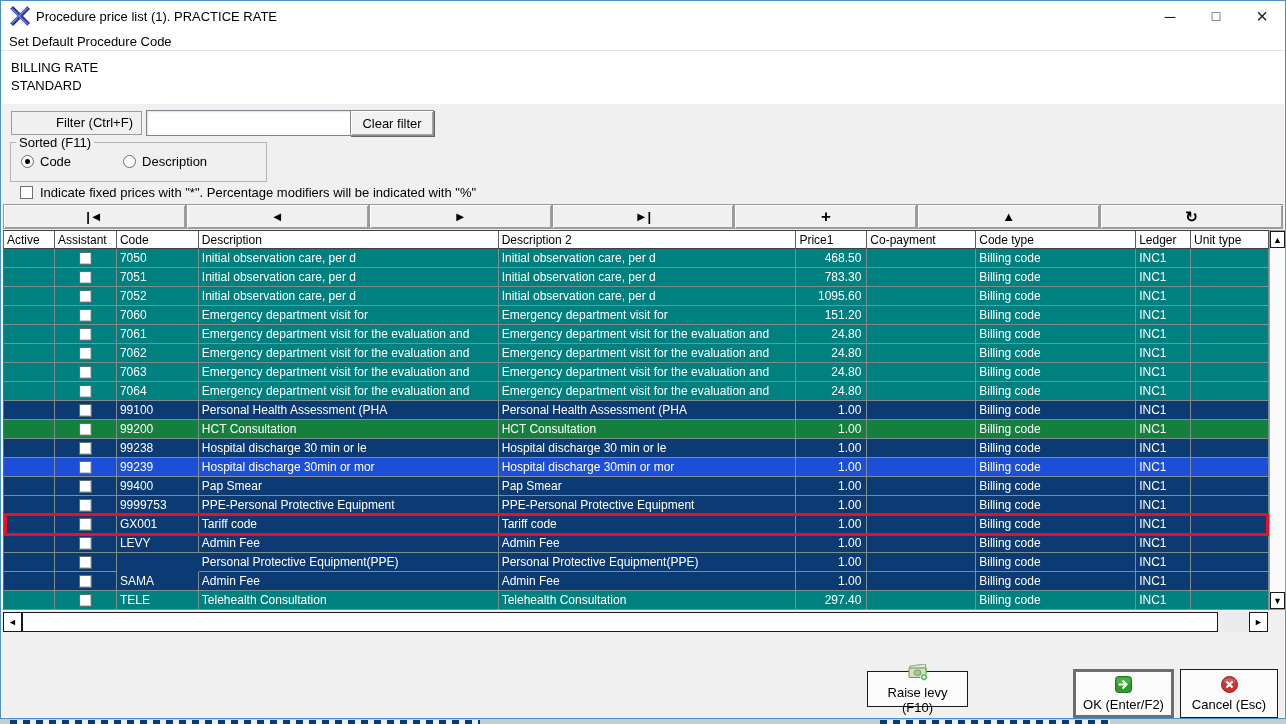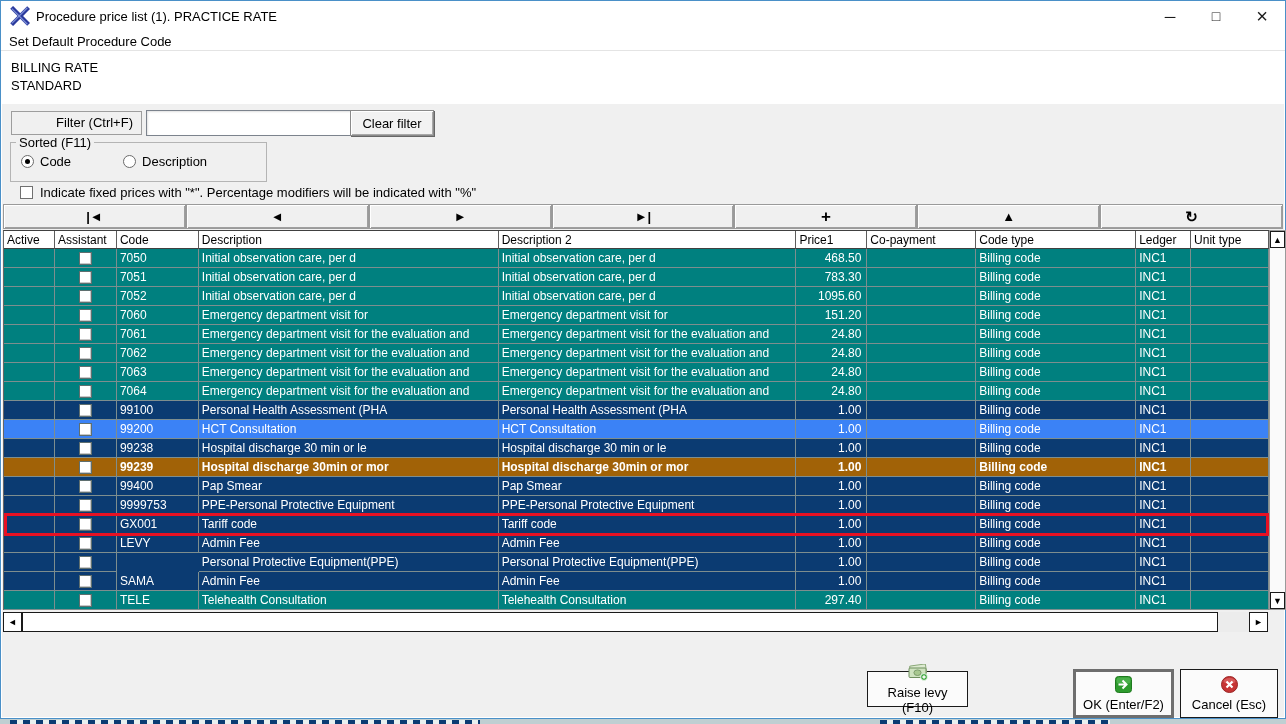--- a/index.html
+++ b/index.html
@@ -282,21 +282,21 @@
             </div>
             <div class="tcell" style="width: 82px;">99100</div>
             <div class="tcell" style="width: 300px;">Personal Health Assessment (PHA</div>
             <div class="tcell" style="width: 298px;">Personal Health Assessment (PHA</div>
             <div class="tcell num" style="width: 71px;">1.00</div>
             <div class="tcell" style="width: 109px;"></div>
             <div class="tcell" style="width: 160px;">Billing code</div>
             <div class="tcell" style="width: 55px;">INC1</div>
             <div class="tcell" style="width: 78px;"></div>
           </div>
-          <div class="trow" style="background: #3b82f6;">
+          <div class="trow" style="background: #15803d;">
             <div class="tcell" style="width: 51px;"></div>
             <div class="tcell ckcell" style="width: 62px;">
               <span class="rowcb"></span>
             </div>
             <div class="tcell" style="width: 82px;">99200</div>
             <div class="tcell" style="width: 300px;">HCT Consultation</div>
             <div class="tcell" style="width: 298px;">HCT Consultation</div>
             <div class="tcell num" style="width: 71px;">1.00</div>
             <div class="tcell" style="width: 109px;"></div>
             <div class="tcell" style="width: 160px;">Billing code</div>
@@ -310,21 +310,21 @@
             </div>
             <div class="tcell" style="width: 82px;">99238</div>
             <div class="tcell" style="width: 300px;">Hospital discharge 30 min or le</div>
             <div class="tcell" style="width: 298px;">Hospital discharge 30 min or le</div>
             <div class="tcell num" style="width: 71px;">1.00</div>
             <div class="tcell" style="width: 109px;"></div>
             <div class="tcell" style="width: 160px;">Billing code</div>
             <div class="tcell" style="width: 55px;">INC1</div>
             <div class="tcell" style="width: 78px;"></div>
           </div>
-          <div class="trow" style="background: #a16207; font-weight: bold;">
+          <div class="trow" style="background: #1d4ed8;">
             <div class="tcell" style="width: 51px;"></div>
             <div class="tcell ckcell" style="width: 62px;">
               <span class="rowcb"></span>
             </div>
             <div class="tcell" style="width: 82px;">99239</div>
             <div class="tcell" style="width: 300px;">Hospital discharge 30min or mor</div>
             <div class="tcell" style="width: 298px;">Hospital discharge 30min or mor</div>
             <div class="tcell num" style="width: 71px;">1.00</div>
             <div class="tcell" style="width: 109px;"></div>
             <div class="tcell" style="width: 160px;">Billing code</div>

